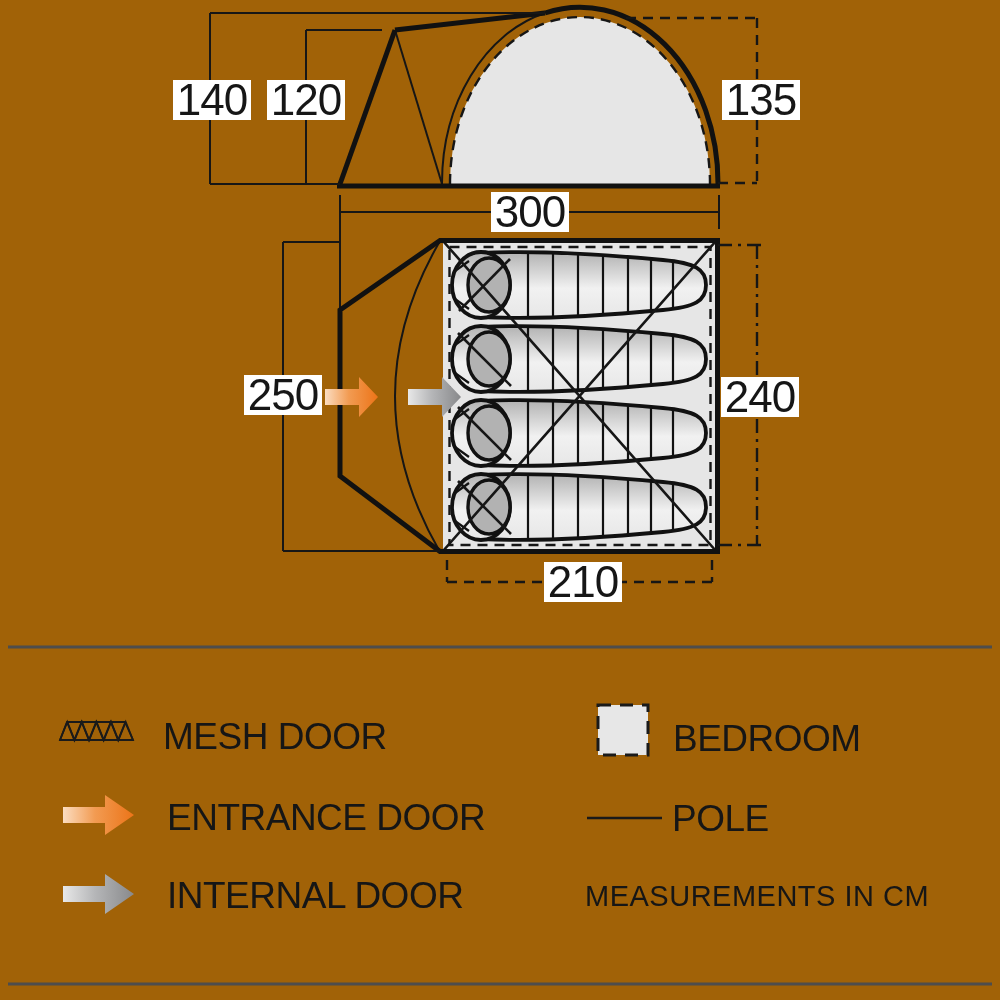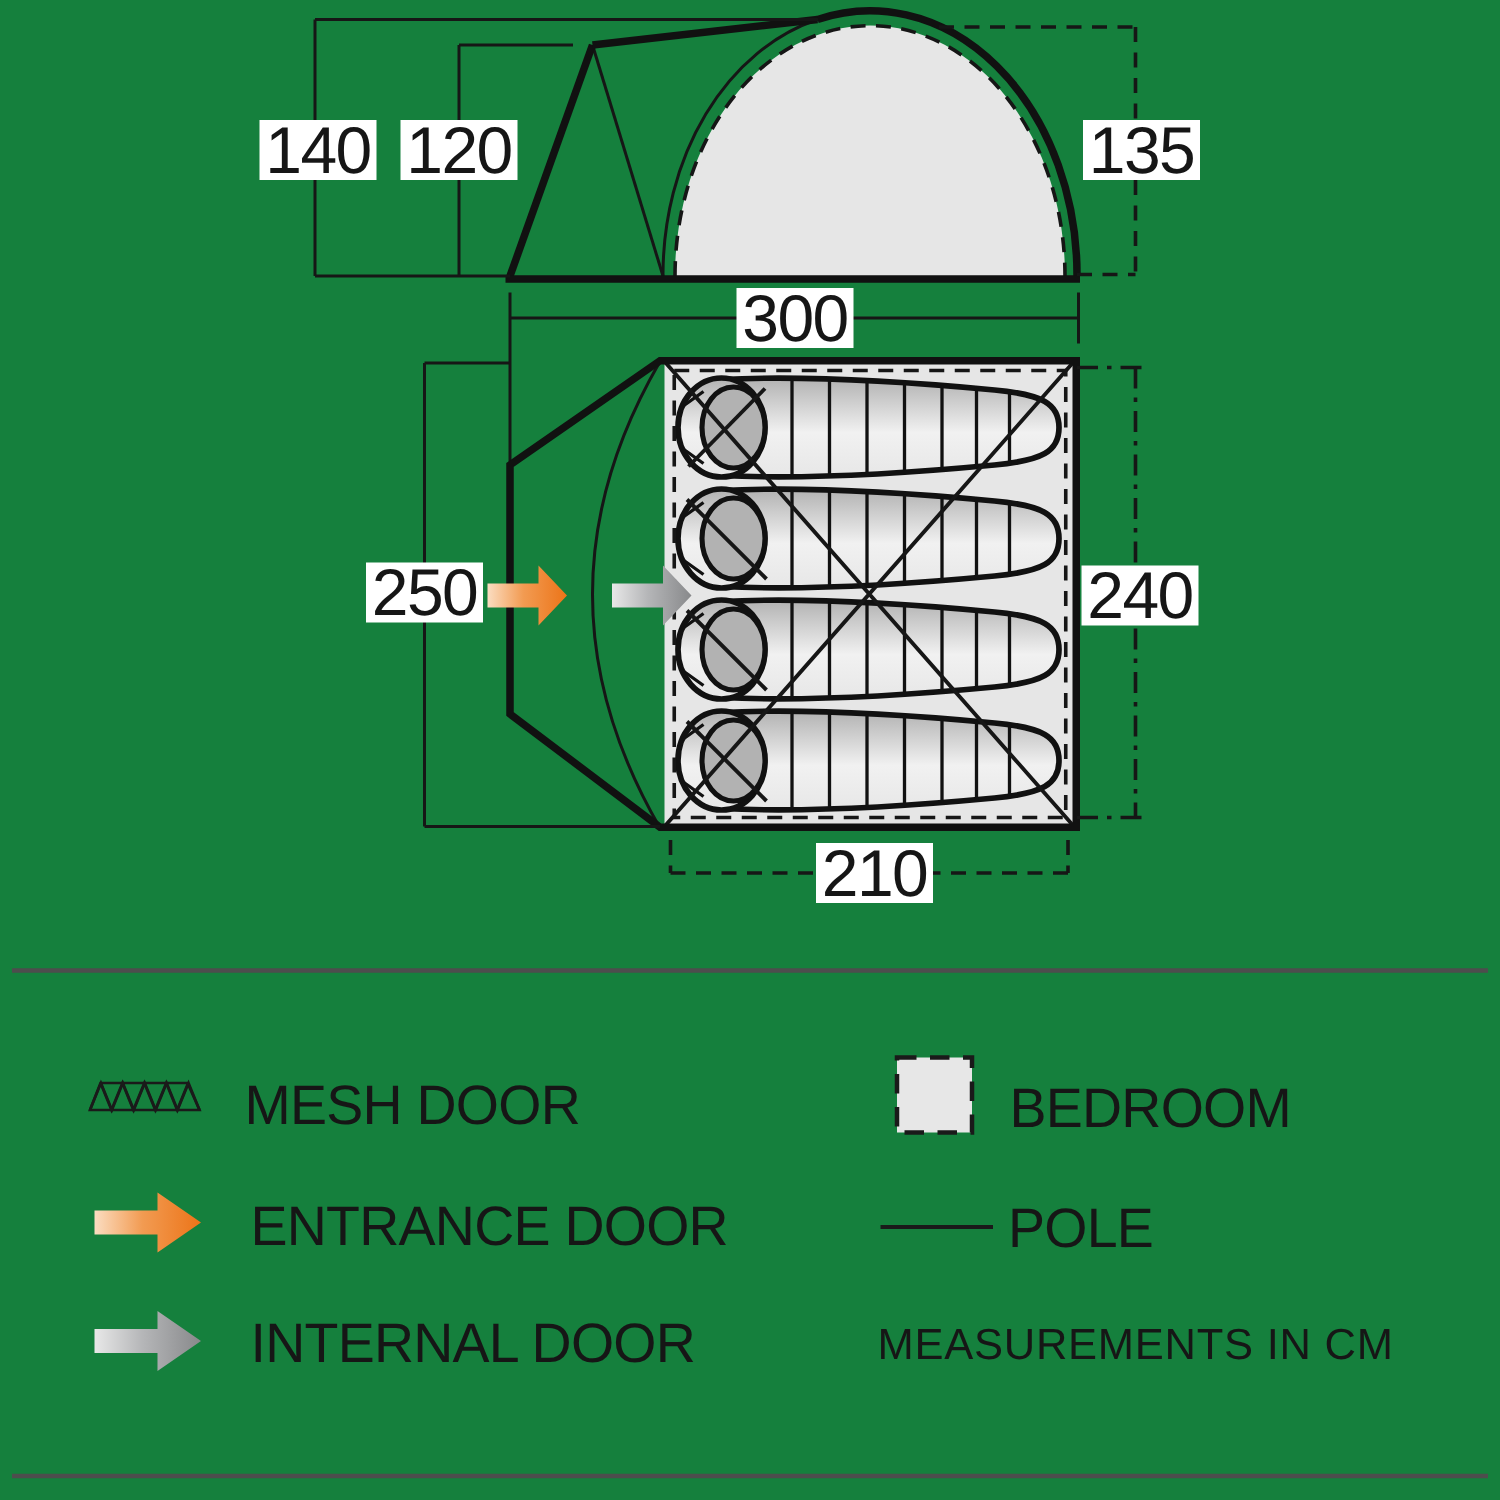--- a/index.html
+++ b/index.html
@@ -1,16 +1,16 @@
 <!DOCTYPE html>
 <html><head>
 <meta charset="utf-8">
 <style>
   html,body{margin:0;padding:0;background:#ffffff;}
-  .page{width:1000px;height:1000px;position:relative;background:#15803d;overflow:hidden;}
+  .page{width:1000px;height:1000px;position:relative;background:#a16207;overflow:hidden;}
   svg{display:block;}
   text{font-family:"Liberation Sans","DejaVu Sans",sans-serif;fill:#161616;}
   .dim-num{font-size:44px;letter-spacing:-1px;}
   .legend-label{font-size:37px;letter-spacing:-0.5px;}
   .legend-note{font-size:29px;letter-spacing:0.5px;}
   .thin{stroke:#161616;stroke-width:2;fill:none;}
   .med{stroke:#161616;stroke-width:2.6;fill:none;}
   .bold{stroke:#111;stroke-width:5;fill:none;}
   .dash{stroke:#161616;stroke-width:2.4;fill:none;stroke-dasharray:10 7;}
   .dashdot{stroke:#161616;stroke-width:2.4;fill:none;stroke-dasharray:14 6 3 6;}

